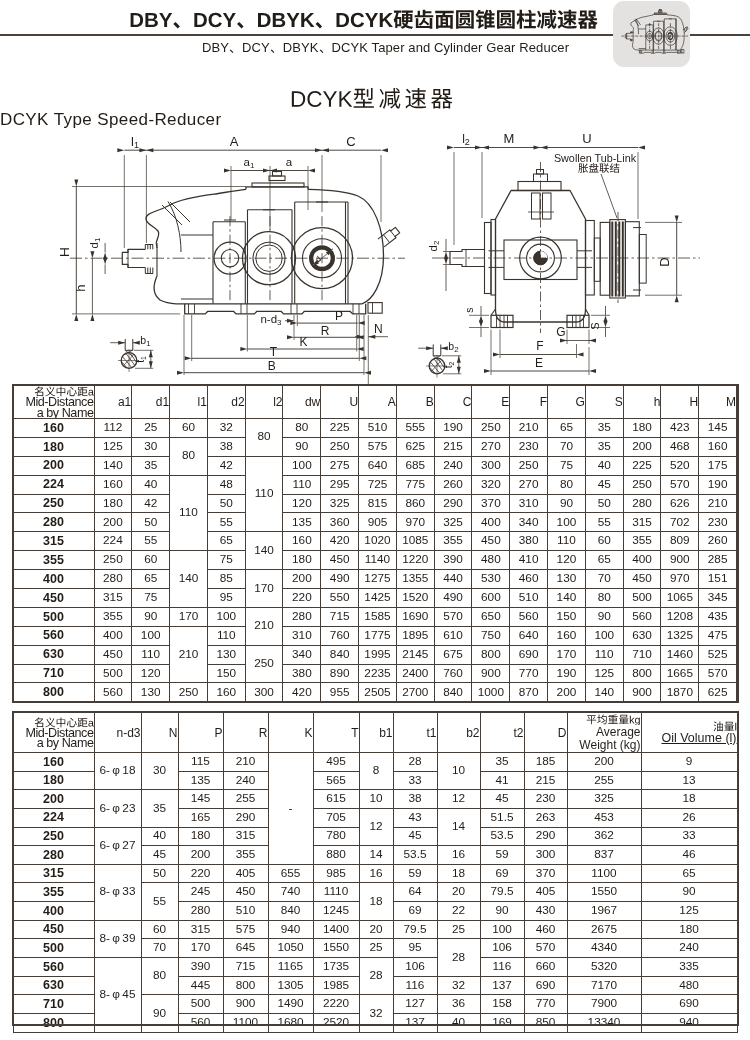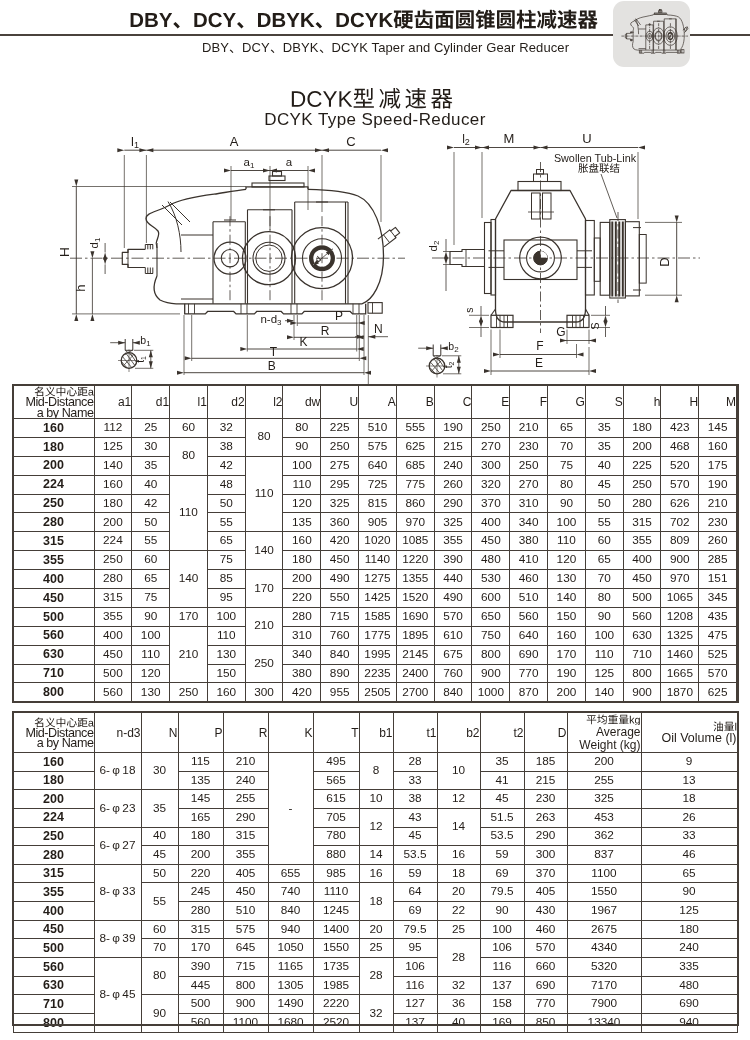--- a/index.html
+++ b/index.html
@@ -22,21 +22,21 @@
 <div class="abs" style="left:202px;top:40px;width:366px;text-align:center;font-size:13px;letter-spacing:0.1px;white-space:nowrap;">DBY<svg class="" style="vertical-align:-2.1px;" width="13.0" height="13.5" viewBox="0 -11.44 13.00 13.52">
       <path d="M3.5 0.7 4.4 -0.0C3.6 -1.0 2.5 -2.2 1.5 -2.9L0.7 -2.2C1.6 -1.4 2.7 -0.3 3.5 0.7Z" fill="#231d18"></path>
     </svg>DCY<svg class="" style="vertical-align:-2.1px;" width="13.0" height="13.5" viewBox="0 -11.44 13.00 13.52">
       <path d="M3.5 0.7 4.4 -0.0C3.6 -1.0 2.5 -2.2 1.5 -2.9L0.7 -2.2C1.6 -1.4 2.7 -0.3 3.5 0.7Z" fill="#231d18"></path>
     </svg>DBYK<svg class="" style="vertical-align:-2.1px;" width="13.0" height="13.5" viewBox="0 -11.44 13.00 13.52">
       <path d="M3.5 0.7 4.4 -0.0C3.6 -1.0 2.5 -2.2 1.5 -2.9L0.7 -2.2C1.6 -1.4 2.7 -0.3 3.5 0.7Z" fill="#231d18"></path>
     </svg>DCYK Taper and Cylinder Gear Reducer</div>
 <div class="abs" style="left:289.7px;top:87px;"><svg class="" style="vertical-align:-3.6px;" width="166.5" height="23.4" viewBox="0 -19.80 166.51 23.40">
       <path d="M15.2 -7.9Q15.2 -5.5 14.2 -3.7Q13.3 -1.9 11.6 -1.0Q9.9 0.0 7.6 0.0H1.8V-15.5H7.0Q10.9 -15.5 13.0 -13.5Q15.2 -11.5 15.2 -7.9ZM13.1 -7.9Q13.1 -10.8 11.5 -12.3Q9.9 -13.8 6.9 -13.8H3.9V-1.7H7.4Q9.1 -1.7 10.4 -2.4Q11.7 -3.2 12.4 -4.6Q13.1 -6.0 13.1 -7.9Z M24.9 -14.0Q22.4 -14.0 21.0 -12.3Q19.5 -10.7 19.5 -7.8Q19.5 -5.0 21.0 -3.2Q22.5 -1.5 25.0 -1.5Q28.3 -1.5 29.9 -4.7L31.6 -3.9Q30.7 -1.9 29.0 -0.8Q27.2 0.2 24.9 0.2Q22.6 0.2 20.9 -0.8Q19.2 -1.7 18.3 -3.5Q17.4 -5.3 17.4 -7.8Q17.4 -11.5 19.4 -13.6Q21.4 -15.7 24.9 -15.7Q27.4 -15.7 29.1 -14.7Q30.7 -13.8 31.5 -11.9L29.5 -11.2Q29.0 -12.6 27.8 -13.3Q26.6 -14.0 24.9 -14.0Z M41.0 -6.4V0.0H38.9V-6.4L33.0 -15.5H35.3L40.0 -8.1L44.7 -15.5H47.0Z M59.7 0.0 53.5 -7.5 51.4 -5.9V0.0H49.4V-15.5H51.4V-7.7L58.9 -15.5H61.4L54.8 -8.8L62.3 0.0Z M76.8 -17.6V-10.1H78.4V-17.6ZM81.0 -18.8V-8.7C81.0 -8.4 80.9 -8.3 80.6 -8.3C80.2 -8.3 79.1 -8.3 77.8 -8.3C78.1 -7.9 78.3 -7.2 78.4 -6.8C80.0 -6.8 81.1 -6.8 81.7 -7.1C82.4 -7.3 82.6 -7.7 82.6 -8.7V-18.8ZM71.2 -16.5V-13.4H68.5V-13.5V-16.5ZM64.0 -13.4V-11.9H66.8C66.5 -10.4 65.8 -8.8 63.8 -7.6C64.2 -7.4 64.7 -6.8 64.9 -6.5C67.2 -7.9 68.1 -9.9 68.3 -11.9H71.2V-7.0H72.8V-11.9H75.4V-13.4H72.8V-16.5H74.9V-18.0H64.8V-16.5H66.9V-13.5V-13.4ZM73.0 -7.5V-5.0H65.9V-3.4H73.0V-0.6H63.6V1.0H83.9V-0.6H74.8V-3.4H81.6V-5.0H74.8V-7.5Z M105.7 -18.0C106.7 -17.3 107.9 -16.2 108.5 -15.4L109.5 -16.3C109.0 -17.1 107.7 -18.1 106.7 -18.8ZM97.5 -11.9V-10.6H103.2V-11.9ZM89.6 -17.3C90.7 -15.6 91.9 -13.4 92.4 -12.1L93.8 -12.7C93.3 -14.1 92.0 -16.2 90.9 -17.8ZM89.3 -0.0 90.8 0.7C91.8 -1.5 93.0 -4.5 93.8 -7.0L92.5 -7.8C91.6 -5.1 90.3 -1.9 89.3 -0.0ZM97.8 -8.8V-1.3H99.1V-2.5H103.1V-8.8ZM99.1 -7.4H101.8V-3.9H99.1ZM103.5 -18.8 103.6 -15.2H95.1V-9.2C95.1 -6.1 94.9 -2.0 92.9 1.0C93.3 1.2 93.9 1.6 94.2 1.9C96.3 -1.3 96.7 -5.9 96.7 -9.2V-13.7H103.7C103.9 -9.9 104.3 -6.5 104.8 -3.9C103.6 -2.1 102.0 -0.6 100.2 0.6C100.5 0.9 101.1 1.4 101.3 1.7C102.8 0.7 104.1 -0.6 105.3 -2.1C106.0 0.4 107.0 1.8 108.3 1.8C109.1 1.9 109.9 0.9 110.4 -2.8C110.1 -2.9 109.4 -3.3 109.2 -3.6C109.0 -1.3 108.7 -0.0 108.3 -0.1C107.5 -0.1 106.9 -1.5 106.4 -3.7C107.8 -5.9 108.8 -8.5 109.5 -11.6L108.1 -11.9C107.6 -9.7 106.9 -7.7 106.0 -5.9C105.6 -8.1 105.4 -10.8 105.2 -13.7H109.9V-15.2H105.1C105.1 -16.4 105.0 -17.6 105.0 -18.8Z M116.0 -17.1C117.3 -15.9 118.8 -14.3 119.5 -13.2L120.9 -14.2C120.1 -15.3 118.6 -16.9 117.3 -18.0ZM120.5 -10.9H115.6V-9.3H118.9V-2.2C117.8 -1.9 116.6 -0.9 115.5 0.2L116.5 1.6C117.7 0.2 118.9 -1.0 119.7 -1.0C120.2 -1.0 120.9 -0.3 121.9 0.2C123.4 1.1 125.4 1.4 128.0 1.4C130.1 1.4 134.1 1.2 135.7 1.1C135.7 0.7 136.0 -0.1 136.2 -0.5C134.0 -0.3 130.6 -0.2 128.1 -0.2C125.6 -0.2 123.7 -0.3 122.3 -1.1C121.5 -1.6 120.9 -2.0 120.5 -2.2ZM124.1 -11.9H127.7V-9.0H124.1ZM129.4 -11.9H133.1V-9.0H129.4ZM127.7 -18.9V-16.6H121.7V-15.1H127.7V-13.2H122.6V-7.6H127.0C125.7 -5.7 123.5 -3.9 121.4 -3.0C121.8 -2.7 122.3 -2.2 122.5 -1.8C124.3 -2.7 126.3 -4.5 127.7 -6.4V-1.1H129.4V-6.3C131.3 -5.0 133.3 -3.3 134.3 -2.1L135.4 -3.3C134.2 -4.5 131.9 -6.3 129.9 -7.6H134.7V-13.2H129.4V-15.1H135.8V-16.6H129.4V-18.9Z M144.9 -16.4H148.7V-13.3H144.9ZM154.5 -16.4H158.6V-13.3H154.5ZM154.3 -10.9C155.3 -10.5 156.4 -10.0 157.2 -9.4H150.7C151.2 -10.2 151.6 -10.9 152.0 -11.7L150.3 -12.0V-17.9H143.4V-11.8H150.2C149.8 -11.0 149.3 -10.2 148.7 -9.4H141.7V-7.9H147.2C145.7 -6.6 143.7 -5.4 141.2 -4.5C141.5 -4.1 142.0 -3.6 142.1 -3.2L143.4 -3.7V1.8H145.0V1.1H148.7V1.7H150.3V-5.2H146.0C147.4 -6.0 148.5 -7.0 149.4 -7.9H153.6C154.6 -6.9 155.8 -5.9 157.1 -5.2H153.0V1.8H154.6V1.1H158.6V1.7H160.2V-3.7L161.3 -3.3C161.5 -3.7 162.0 -4.4 162.4 -4.7C159.9 -5.3 157.4 -6.5 155.7 -7.9H161.9V-9.4H157.9L158.5 -10.1C157.8 -10.7 156.4 -11.4 155.2 -11.8ZM153.0 -17.9V-11.8H160.2V-17.9ZM145.0 -0.3V-3.7H148.7V-0.3ZM154.6 -0.3V-3.7H158.6V-0.3Z" fill="#231d18"></path>
     </svg></div>
-<div class="abs" style="left:0;top:110px;width:750px;text-align:center;font-size:17px;letter-spacing:0.4px;">DCYK Type Speed-Reducer</div>
+<div class="abs" style="left:0;top:110px;width:750px;font-size:17px;letter-spacing:0.4px;">DCYK Type Speed-Reducer</div>
 <svg class="abs" style="left:0;top:0;" width="750" height="1040" viewBox="0 0 750 1040">
     <path d="M214 194.2 C225 192.5 236 190.5 246 189.3" fill="none" stroke="#3a332d" stroke-width="1.3"></path>
 <path d="M214 194.2 C196 196.5 179 200 170 205 C157 212 146 212.5 146 218.5 C146 224.5 154 226 158 231 C160.5 234.5 156.5 239 156.2 243.5" fill="none" stroke="#3a332d" stroke-width="1.3"></path>
 <line x1="162.0" y1="205.0" x2="182.0" y2="225.0" stroke="#3a332d" stroke-width="1.0"></line>
 <line x1="170.0" y1="202.0" x2="190.0" y2="222.0" stroke="#3a332d" stroke-width="1.0"></line>
 <line x1="156.2" y1="243.5" x2="157.0" y2="248.0" stroke="#3a332d" stroke-width="1.1"></line>
 <path d="M157 276 C153 285 152.5 294 160 300 C165 302.5 170 303.5 176 303.8" fill="none" stroke="#3a332d" stroke-width="1.3"></path>
 <path d="M246.0 189.3 L246.0 186.8 L308.0 186.8 L308.0 189.3" fill="none" stroke="#3a332d" stroke-width="1.3" stroke-linejoin="round"></path>
 <path d="M308 189.3 C330 189.8 348 192 358 196" fill="none" stroke="#3a332d" stroke-width="1.3"></path>
 <path d="M358 196 C374 203 383.5 228 383.5 256 C383.5 284 372 300.5 362 303.8" fill="none" stroke="#3a332d" stroke-width="1.3"></path>
@@ -792,21 +792,21 @@
         <td>t1</td>
         <td>b2</td>
         <td>t2</td>
         <td>D</td>
         <td>
           <div style="line-height:13px;font-size:12px;"><svg class="" style="vertical-align:-1.7px;" width="54.6" height="11.2" viewBox="0 -9.50 54.61 11.23">
               <path d="M1.9 -6.8C2.3 -6.0 2.7 -5.0 2.9 -4.3L3.6 -4.6C3.5 -5.2 3.0 -6.2 2.6 -7.0ZM8.2 -7.1C7.9 -6.3 7.4 -5.2 7.0 -4.5L7.7 -4.3C8.1 -4.9 8.6 -6.0 9.0 -6.8ZM0.6 -3.8V-2.9H5.0V0.9H5.8V-2.9H10.2V-3.8H5.8V-7.5H9.6V-8.3H1.1V-7.5H5.0V-3.8Z M16.0 -5.0C16.7 -4.4 17.6 -3.7 18.0 -3.2L18.5 -3.7C18.1 -4.2 17.2 -4.9 16.5 -5.4ZM15.2 -1.3 15.5 -0.5C16.6 -1.1 18.1 -1.9 19.5 -2.7L19.3 -3.4C17.8 -2.6 16.2 -1.8 15.2 -1.3ZM17.0 -9.1C16.4 -7.7 15.6 -6.3 14.7 -5.4C14.8 -5.2 15.1 -4.9 15.2 -4.8C15.7 -5.2 16.2 -5.9 16.6 -6.6H20.1C19.9 -2.1 19.8 -0.4 19.4 -0.0C19.3 0.1 19.2 0.1 19.0 0.1C18.7 0.1 18.0 0.1 17.2 0.1C17.4 0.3 17.5 0.6 17.5 0.8C18.1 0.9 18.8 0.9 19.2 0.8C19.6 0.8 19.9 0.7 20.1 0.4C20.6 -0.1 20.7 -1.9 20.8 -6.9C20.8 -7.0 20.8 -7.3 20.8 -7.3H17.0C17.3 -7.8 17.5 -8.3 17.7 -8.8ZM11.2 -1.3 11.5 -0.5C12.5 -1.0 13.8 -1.7 15.1 -2.4L14.9 -3.1L13.4 -2.3V-5.7H14.7V-6.5H13.4V-8.9H12.6V-6.5H11.3V-5.7H12.6V-2.0C12.1 -1.7 11.6 -1.5 11.2 -1.3Z M23.3 -5.8V-2.5H26.6V-1.7H23.0V-1.1H26.6V-0.1H22.2V0.5H31.8V-0.1H27.4V-1.1H31.2V-1.7H27.4V-2.5H30.8V-5.8H27.4V-6.5H31.8V-7.2H27.4V-8.0C28.6 -8.1 29.8 -8.2 30.7 -8.4L30.3 -9.0C28.6 -8.7 25.6 -8.5 23.0 -8.4C23.1 -8.3 23.2 -8.0 23.2 -7.8C24.3 -7.8 25.4 -7.9 26.6 -7.9V-7.2H22.2V-6.5H26.6V-5.8ZM24.1 -3.9H26.6V-3.1H24.1ZM27.4 -3.9H29.9V-3.1H27.4ZM24.1 -5.2H26.6V-4.4H24.1ZM27.4 -5.2H29.9V-4.4H27.4Z M35.1 -7.2H40.5V-6.6H35.1ZM35.1 -8.2H40.5V-7.7H35.1ZM34.3 -8.7V-6.1H41.3V-8.7ZM33.0 -5.6V-5.0H42.6V-5.6ZM34.9 -2.9H37.4V-2.3H34.9ZM38.2 -2.9H40.8V-2.3H38.2ZM34.9 -4.0H37.4V-3.4H34.9ZM38.2 -4.0H40.8V-3.4H38.2ZM32.9 -0.0V0.6H42.7V-0.0H38.2V-0.7H41.8V-1.2H38.2V-1.8H41.6V-4.5H34.1V-1.8H37.4V-1.2H33.8V-0.7H37.4V-0.0Z M47.5 0.0 45.6 -2.6 44.9 -2.0V0.0H43.9V-7.8H44.9V-2.9L47.4 -5.7H48.5L46.2 -3.3L48.6 0.0Z M51.5 2.2Q50.6 2.2 50.0 1.9Q49.4 1.5 49.3 0.8L50.2 0.7Q50.3 1.1 50.7 1.3Q51.0 1.5 51.5 1.5Q52.9 1.5 52.9 -0.1V-1.1H52.9Q52.7 -0.5 52.2 -0.2Q51.7 0.0 51.1 0.0Q50.0 0.0 49.5 -0.7Q49.1 -1.4 49.1 -2.8Q49.1 -4.4 49.6 -5.1Q50.1 -5.8 51.2 -5.8Q51.8 -5.8 52.2 -5.5Q52.7 -5.2 52.9 -4.7H52.9Q52.9 -4.9 53.0 -5.3Q53.0 -5.7 53.0 -5.7H53.9Q53.9 -5.4 53.9 -4.5V-0.2Q53.9 2.2 51.5 2.2ZM52.9 -2.9Q52.9 -3.5 52.7 -4.1Q52.6 -4.6 52.2 -4.8Q51.9 -5.1 51.4 -5.1Q50.7 -5.1 50.4 -4.6Q50.0 -4.0 50.0 -2.9Q50.0 -1.7 50.3 -1.2Q50.7 -0.7 51.4 -0.7Q51.9 -0.7 52.2 -0.9Q52.6 -1.2 52.7 -1.7Q52.9 -2.2 52.9 -2.9Z" fill="#231d18"></path>
             </svg><br>Average<br>Weight (kg)</div>
         </td>
         <td>
-          <div style="line-height:11px;font-size:12px;"><svg class="" style="vertical-align:-1.7px;" width="24.0" height="11.2" viewBox="0 -9.50 24.00 11.23">
+          <div style="line-height:11px;font-size:12px;text-decoration:underline;"><svg class="" style="vertical-align:-1.7px;" width="24.0" height="11.2" viewBox="0 -9.50 24.00 11.23">
               <path d="M1.0 -8.3C1.7 -8.0 2.6 -7.5 3.1 -7.1L3.6 -7.8C3.1 -8.1 2.2 -8.6 1.5 -8.9ZM0.5 -5.4C1.1 -5.1 2.0 -4.5 2.5 -4.2L2.9 -4.9C2.5 -5.2 1.6 -5.7 0.9 -6.0ZM0.8 0.2 1.5 0.7C2.1 -0.2 2.7 -1.4 3.2 -2.4L2.6 -2.9C2.0 -1.8 1.3 -0.6 0.8 0.2ZM6.5 -0.6H4.7V-3.0H6.5ZM7.3 -0.6V-3.0H9.2V-0.6ZM4.0 -6.8V0.8H4.7V0.2H9.2V0.8H9.9V-6.8H7.3V-9.1H6.5V-6.8ZM6.5 -3.7H4.7V-6.0H6.5ZM7.3 -3.7V-6.0H9.2V-3.7Z M13.5 -7.2H18.9V-6.6H13.5ZM13.5 -8.2H18.9V-7.7H13.5ZM12.7 -8.7V-6.1H19.7V-8.7ZM11.4 -5.6V-5.0H21.0V-5.6ZM13.3 -2.9H15.8V-2.3H13.3ZM16.6 -2.9H19.2V-2.3H16.6ZM13.3 -4.0H15.8V-3.4H13.3ZM16.6 -4.0H19.2V-3.4H16.6ZM11.3 -0.0V0.6H21.1V-0.0H16.6V-0.7H20.2V-1.2H16.6V-1.8H20.0V-4.5H12.5V-1.8H15.8V-1.2H12.2V-0.7H15.8V-0.0Z M22.3 0.0V-7.8H23.3V0.0Z" fill="#231d18"></path>
             </svg><br><span style="font-size:12.5px;">Oil Volume (l)</span></div>
         </td>
       </tr>
       <tr style="height:17.65px;">
         <td class="nm">160</td>
         <td rowspan="2">6- φ 18</td>
         <td rowspan="2">30</td>
         <td>115</td>
         <td>210</td>

